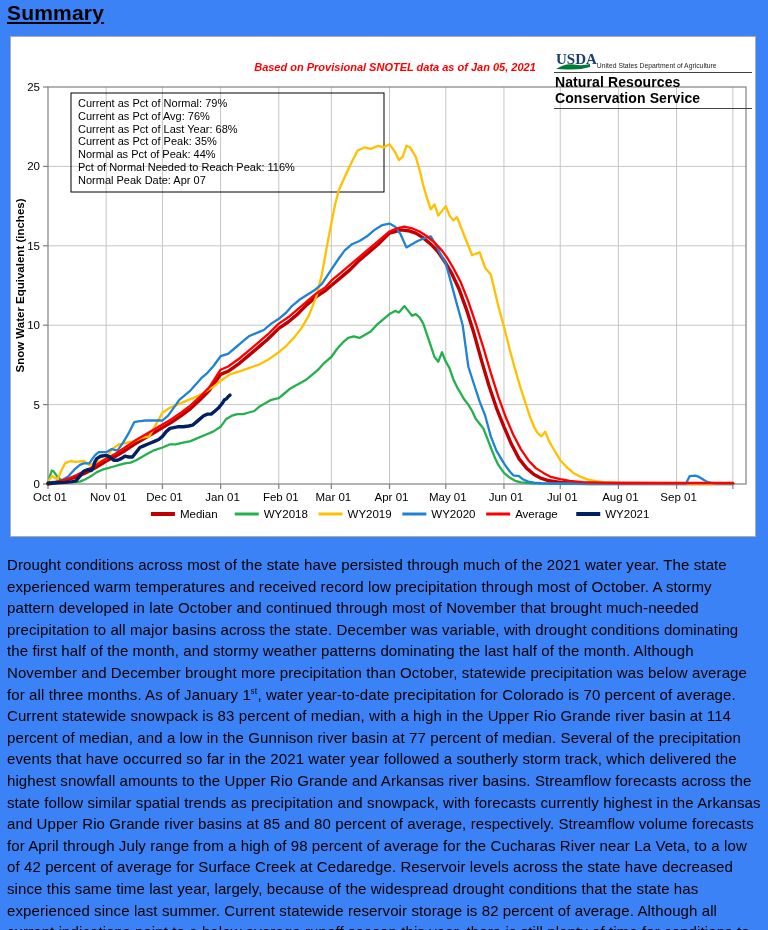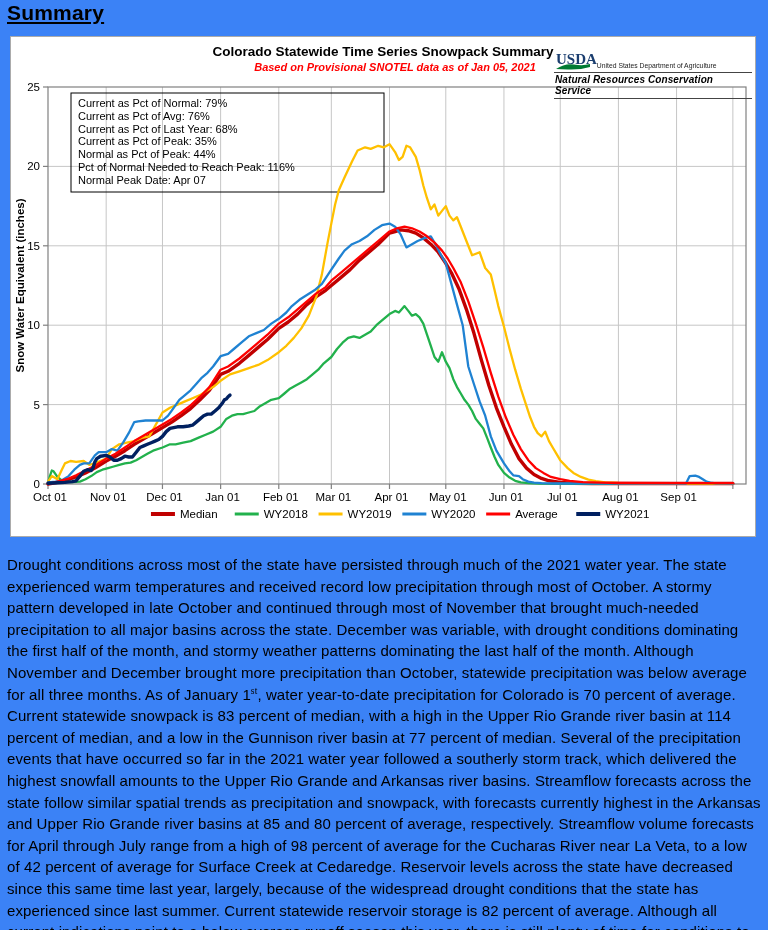--- a/index.html
+++ b/index.html
@@ -12,22 +12,22 @@
   #chart-title{position:absolute;left:0;top:7px;width:100%;text-align:center;
                font-size:13.5px;font-weight:bold;}
   #chart-subtitle{position:absolute;left:12px;top:24px;width:100%;text-align:center;
                   font-size:11px;font-weight:bold;font-style:italic;color:#ff0000;}
   #usda-block{position:absolute;right:3px;top:16px;width:198px;font-size:6.8px;}
   #usda-row{display:flex;align-items:flex-end;gap:0;padding-left:2px;}
   #usda-word{font-size:15px;font-weight:bold;color:#1b3e6f;line-height:12px;font-family:"Liberation Serif","DejaVu Serif",serif;}
   #usda-dept{color:#222;padding-bottom:1px;}
   #usda-swoosh{display:block;margin-top:-2px;}
   #usda-rule{border-top:1px solid #444;margin-top:2px;}
-  #nrcs{font-size:10px;font-weight:bold;border-bottom:1px solid #444;
-        padding:1px 0 2px 1px;letter-spacing:0.1px;font-style:italic;}
+  #nrcs{font-size:14px;font-weight:bold;border-bottom:1px solid #444;
+        padding:1px 0 2px 1px;letter-spacing:0.1px;}
   #plot-svg{position:absolute;left:0;top:0;}
   #body-text{position:absolute;left:7px;top:539px;width:756px;font-size:15px;
              line-height:21.6px;letter-spacing:0.1px;}
   #body-text sup{font-size:9.5px;vertical-align:super;line-height:0;font-family:Liberation Serif, serif;}
 </style>
 </head>
 <body>
 
 <div id="page">
 
@@ -111,21 +111,20 @@
         <line x1="307.55" y1="477" x2="331.55" y2="477" stroke="#ffc000" stroke-width="3"></line>
         <text x="336.55" y="481" font-size="11.5" font-family="&quot;Liberation Sans&quot;,&quot;DejaVu Sans&quot;,sans-serif" fill="#000">WY2019</text>
         <line x1="391.35" y1="477" x2="415.35" y2="477" stroke="#1f82d2" stroke-width="3"></line>
         <text x="420.35" y="481" font-size="11.5" font-family="&quot;Liberation Sans&quot;,&quot;DejaVu Sans&quot;,sans-serif" fill="#000">WY2020</text>
         <line x1="475.15000000000003" y1="477" x2="499.15000000000003" y2="477" stroke="#ff0000" stroke-width="3"></line>
         <text x="504.15000000000003" y="481" font-size="11.5" font-family="&quot;Liberation Sans&quot;,&quot;DejaVu Sans&quot;,sans-serif" fill="#000">Average</text>
         <line x1="565.25" y1="477" x2="589.25" y2="477" stroke="#002060" stroke-width="4"></line>
         <text x="594.25" y="481" font-size="11.5" font-family="&quot;Liberation Sans&quot;,&quot;DejaVu Sans&quot;,sans-serif" fill="#000">WY2021</text>
       </svg>
 
-    <div id="chart-title">Colorado Statewide Time Series Snowpack Summary</div>
     <div id="chart-subtitle">Based on Provisional SNOTEL data as of Jan 05, 2021</div>
 
     <div id="usda-block">
       <div id="usda-row">
         <span>
           <span id="usda-word">USDA</span>
           <svg id="usda-swoosh" width="34" height="7" viewBox="0 0 34 7">
             <path d="M0,6 Q9,0 18,1.5 Q27,3 34,1 L34,4 Q24,7 12,6.5 Q5,6.2 0,6 Z" fill="#007a33"></path>
           </svg>
         </span>

